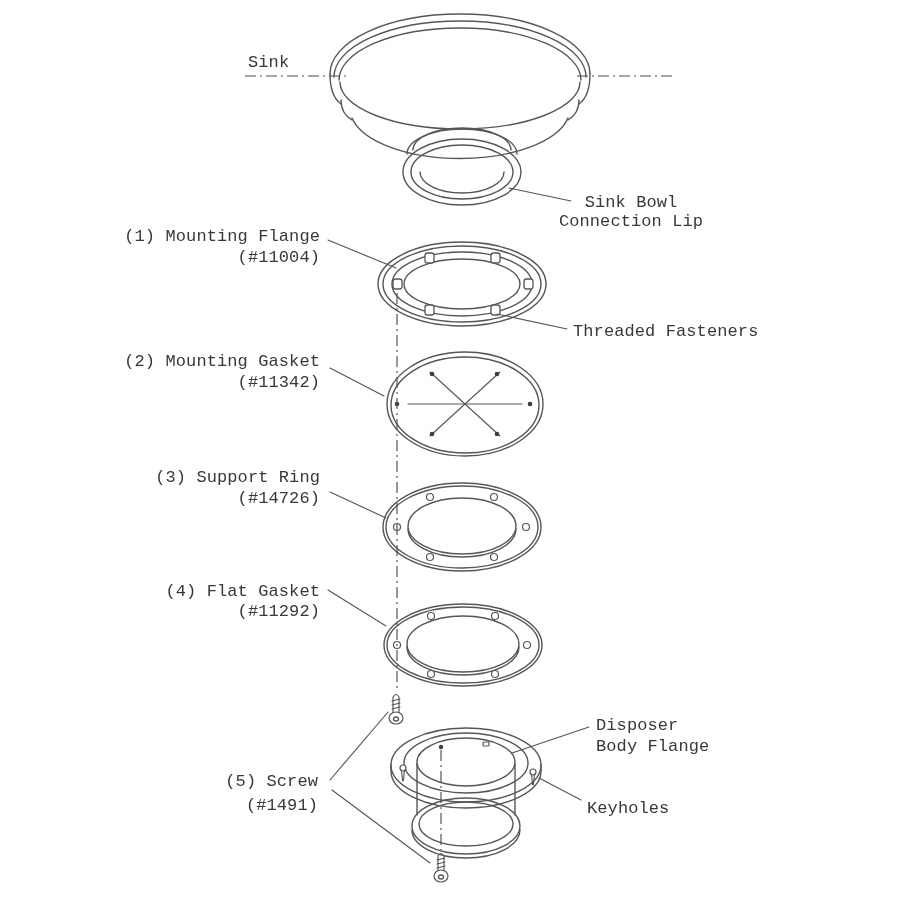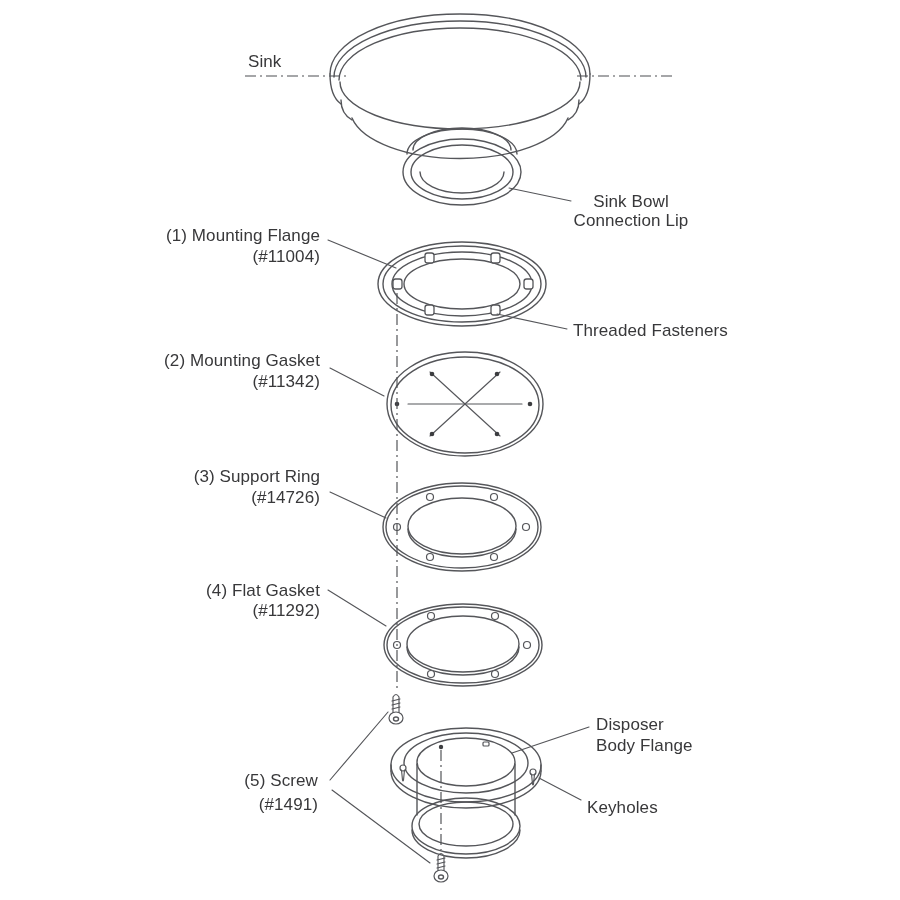--- a/index.html
+++ b/index.html
@@ -6,21 +6,21 @@
     margin: 0;
     padding: 0;
     background: #ffffff;
   }
   .stage {
     position: relative;
     width: 900px;
     height: 900px;
     background: #ffffff;
     overflow: hidden;
-    font-family: Liberation Sans, sans-serif;
+    font-family: Liberation Mono, monospace;
   }
   svg { display: block; }
   .part-line {
     fill: none;
     stroke: #55565a;
     stroke-width: 1.4;
     stroke-linecap: round;
     stroke-linejoin: round;
   }
   .thin-line {

